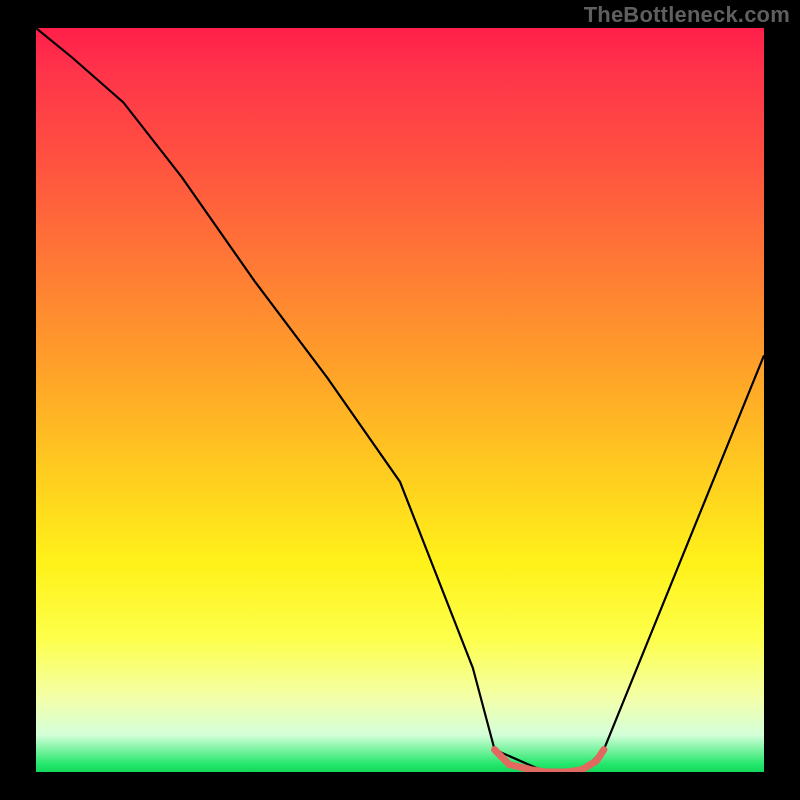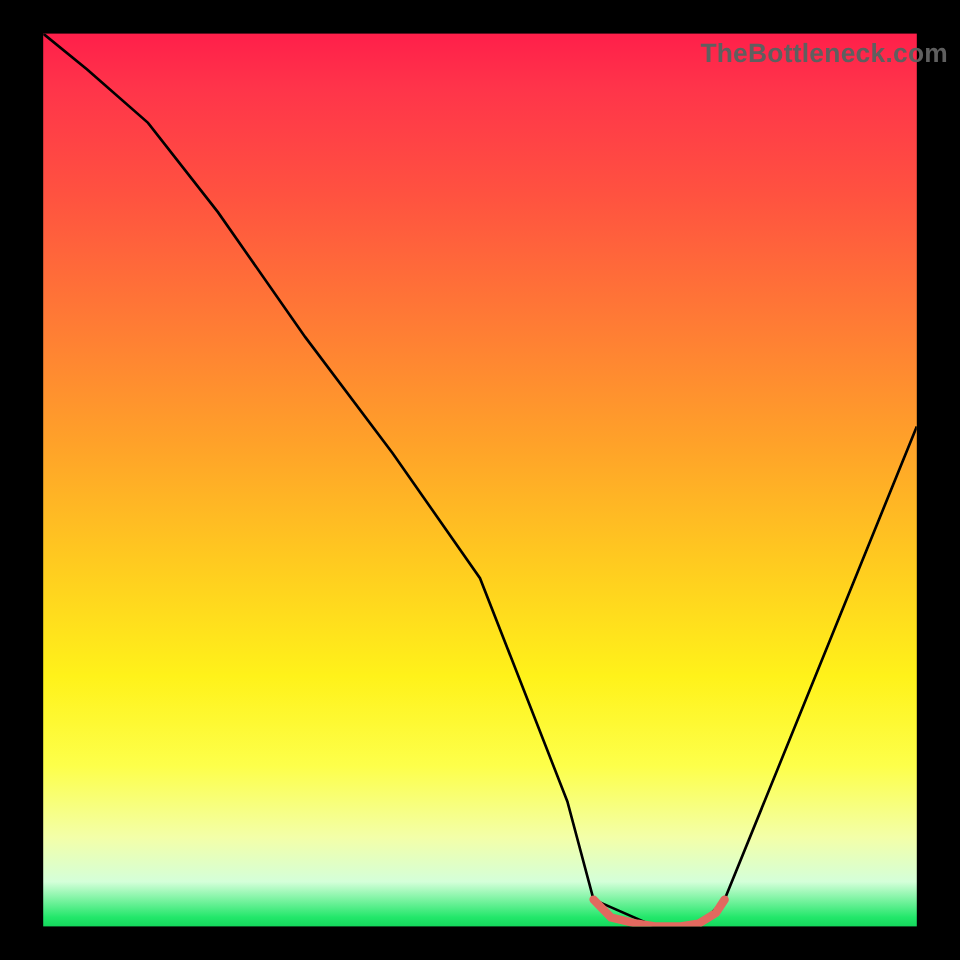--- a/index.html
+++ b/index.html
@@ -19,21 +19,20 @@
   }
   .watermark {
     position: absolute;
     top: 2px;
     right: 10px;
     color: #5f5f5f;
     font-size: 22px;
     font-weight: 600;
     letter-spacing: 0.2px;
     z-index: 5;
-    margin-top: 30px;
   }
   .plot-area {
     position: absolute;
     left: 36px;
     top: 28px;
     width: 728px;
     height: 744px;
   }
   .gradient {
     position: absolute;

